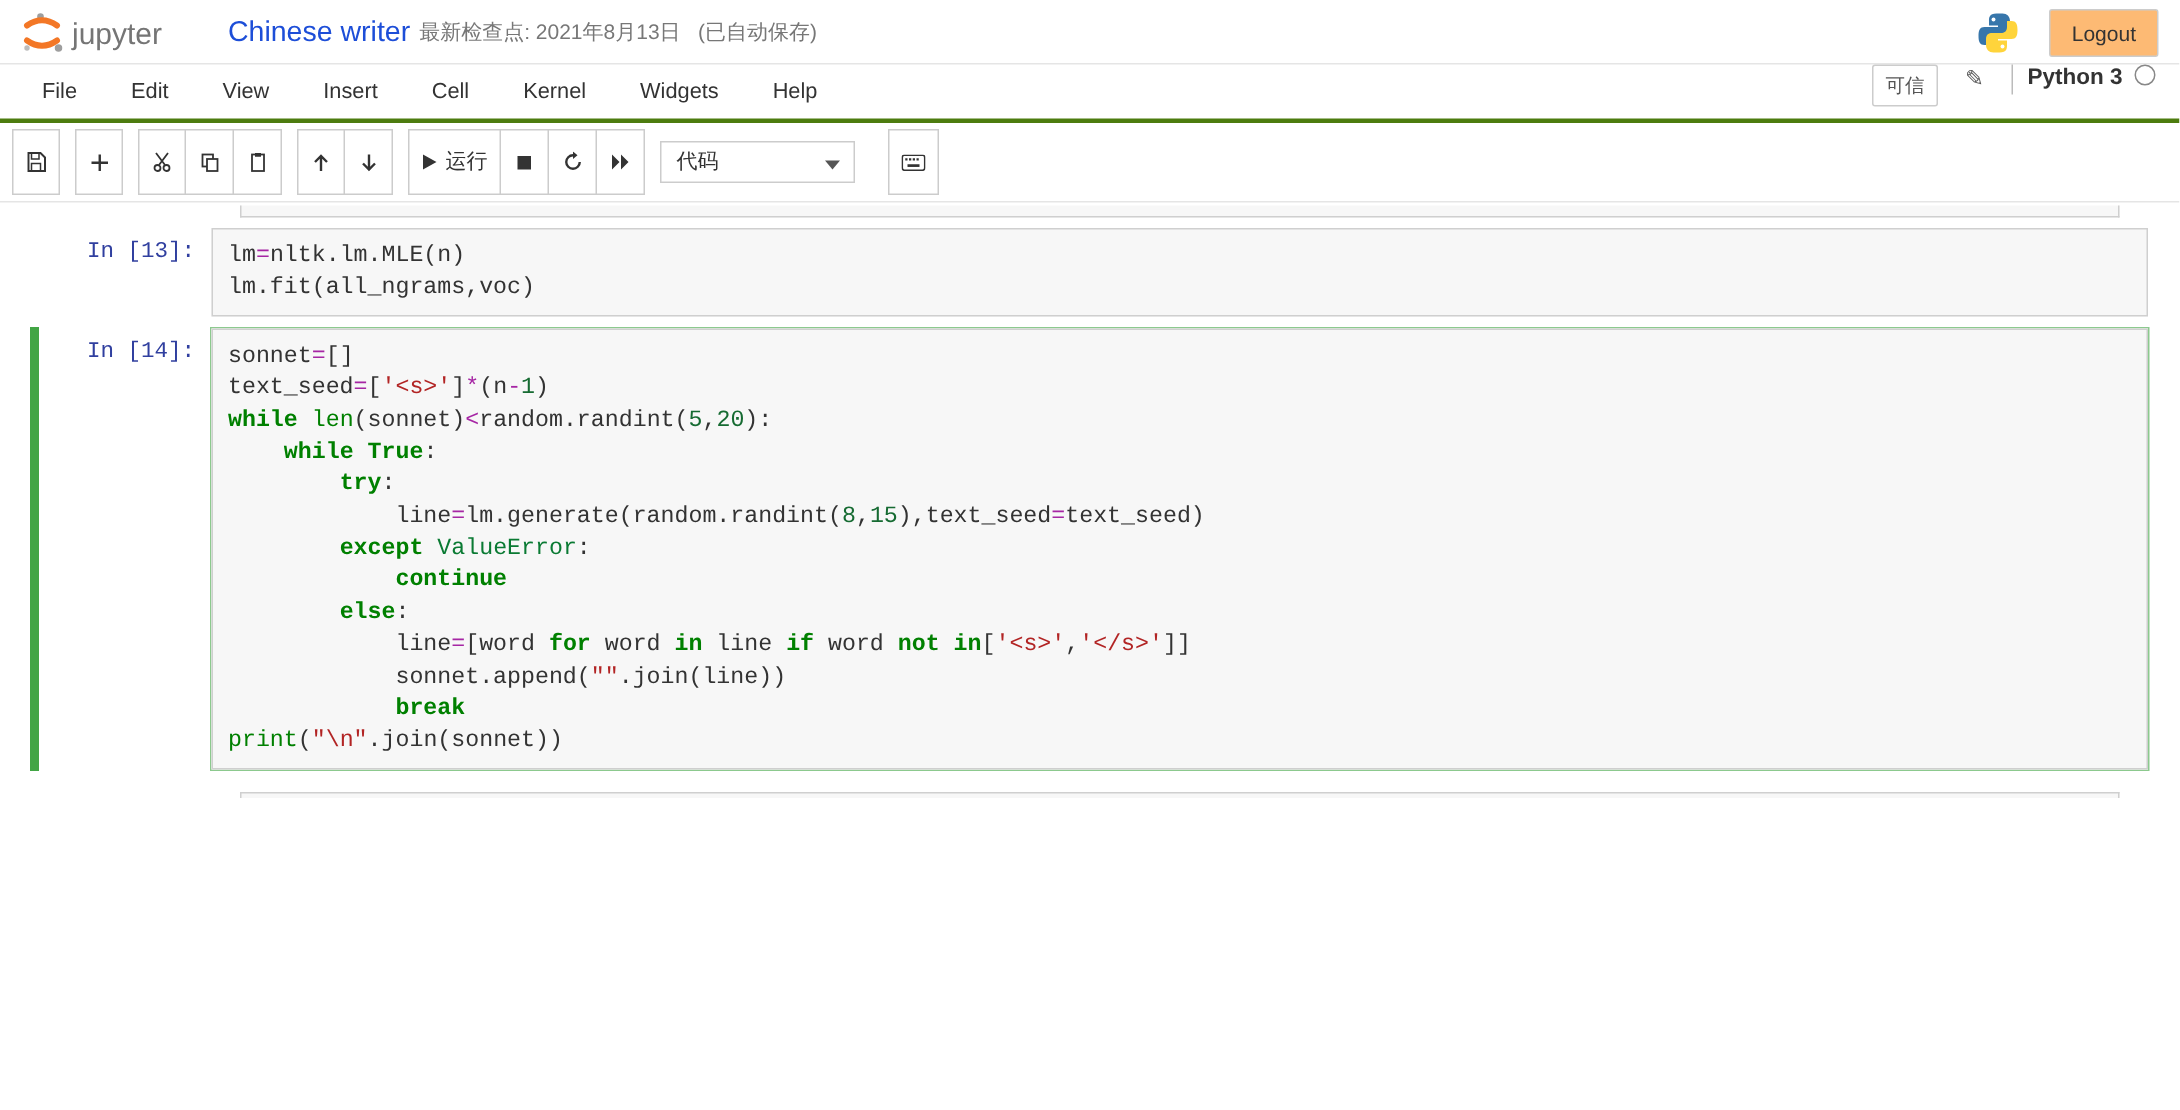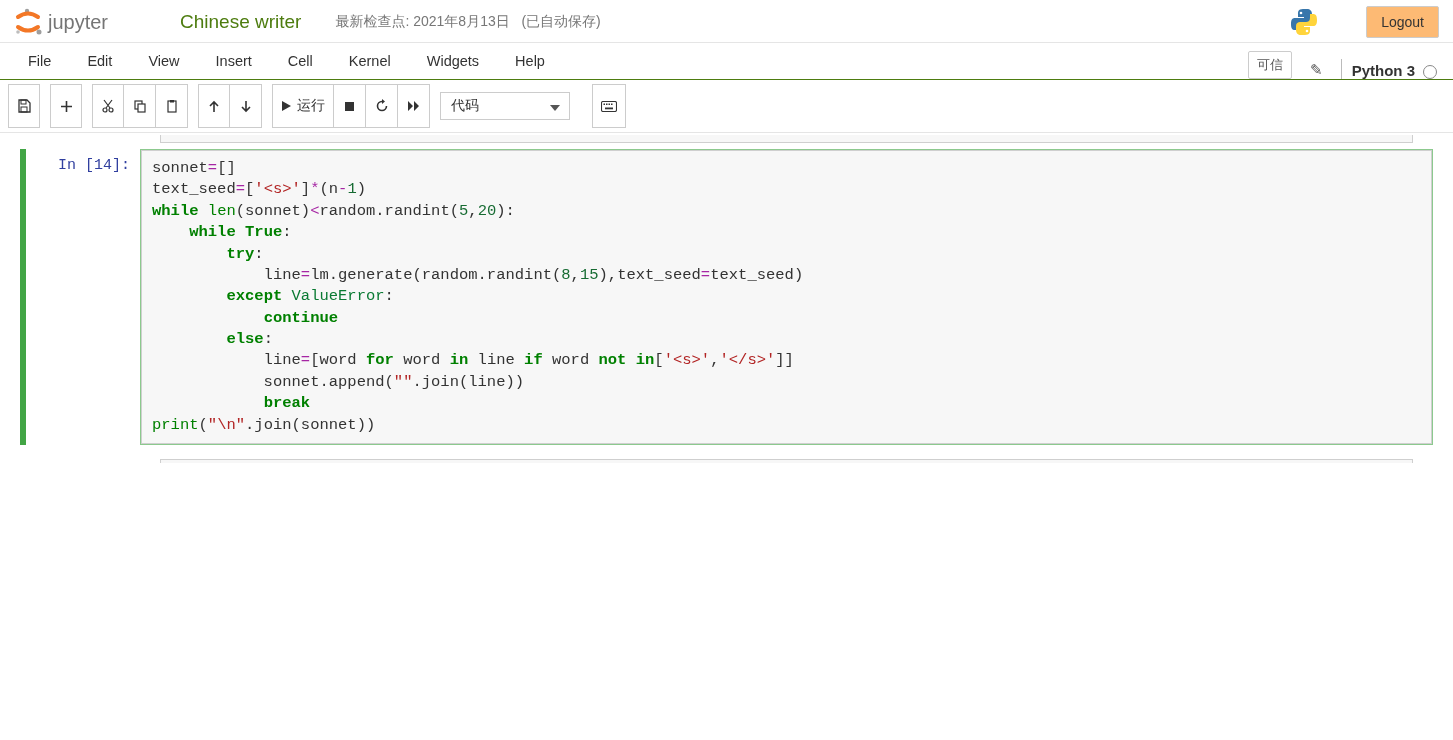--- a/index.html
+++ b/index.html
@@ -8,31 +8,30 @@
     font-size: 14px;
     color: #333;
     background: #fff;
     overflow-x: hidden;
   }
   .header {
     display: flex;
     align-items: center;
     padding: 6px 14px 4px 14px;
     border-bottom: 1px solid #e5e5e5;
-    gap: 28px;
   }
   .logo {
     display: flex;
     align-items: center;
     margin-right: 18px;
   }
   .logo-svg { width: 120px; height: 30px; }
   .notebook-title {
     font-size: 19px;
-    color: #4d7c0f;
+    color: #1d4ed8;
     margin-right: 6px;
   }
   .checkpoint {
     font-size: 14px;
     color: #777;
   }
   .header-spacer { flex: 1; }
   .kernel-logo {
     width: 32px; height: 32px;
     margin-right: 18px;
@@ -41,23 +40,23 @@
     border: 1px solid #ccc;
     background: #fdba74;
     padding: 7px 14px;
     font-size: 14px;
     color: #333;
     cursor: pointer;
     border-radius: 2px;
   }
   .menubar {
     display: flex;
-    align-items: flex-end;
+    align-items: flex-start;
     padding: 0 10px;
-    border-bottom: 1px solid #4d7c0f;
+    border-bottom: 3px solid #4d7c0f;
     font-size: 14.5px;
     color: #333;
   }
   .menu-item {
     padding: 10px 18px;
     cursor: pointer;
     color: #333;
   }
   .menubar-spacer { flex: 1; }
   .trusted {
@@ -347,20 +346,27 @@
           <rect x="4" y="6.5" width="8" height="1.8" fill="#333"></rect>
         </svg>
     </button>
   </div>
 </div>
 
 <div class="notebook-area">
 
   <div class="partial-cell"></div>
 
+  <div class="cell unselected">
+    <div class="prompt">In [13]:</div>
+    <div class="cell-body-wrap">
+      <div class="input-area"><span>lm</span><span class="op">=</span>nltk.lm.MLE(n)
+lm.fit(all_ngrams,voc)</div>
+    </div>
+  </div>
 
   <div class="cell selected">
     <div class="prompt">In [14]:</div>
     <div class="cell-body-wrap">
       <div class="input-area">sonnet<span class="op">=</span>[]
 text_seed<span class="op">=</span>[<span class="str">'&lt;s&gt;'</span>]<span class="op">*</span>(n<span class="op">-</span><span class="num">1</span>)
 <span class="kw">while</span> <span class="bi">len</span>(sonnet)<span class="op">&lt;</span>random.randint(<span class="num">5</span>,<span class="num">20</span>):
     <span class="kw">while</span> <span class="kw">True</span>:
         <span class="kw">try</span>:
             line<span class="op">=</span>lm.generate(random.randint(<span class="num">8</span>,<span class="num">15</span>),text_seed<span class="op">=</span>text_seed)

